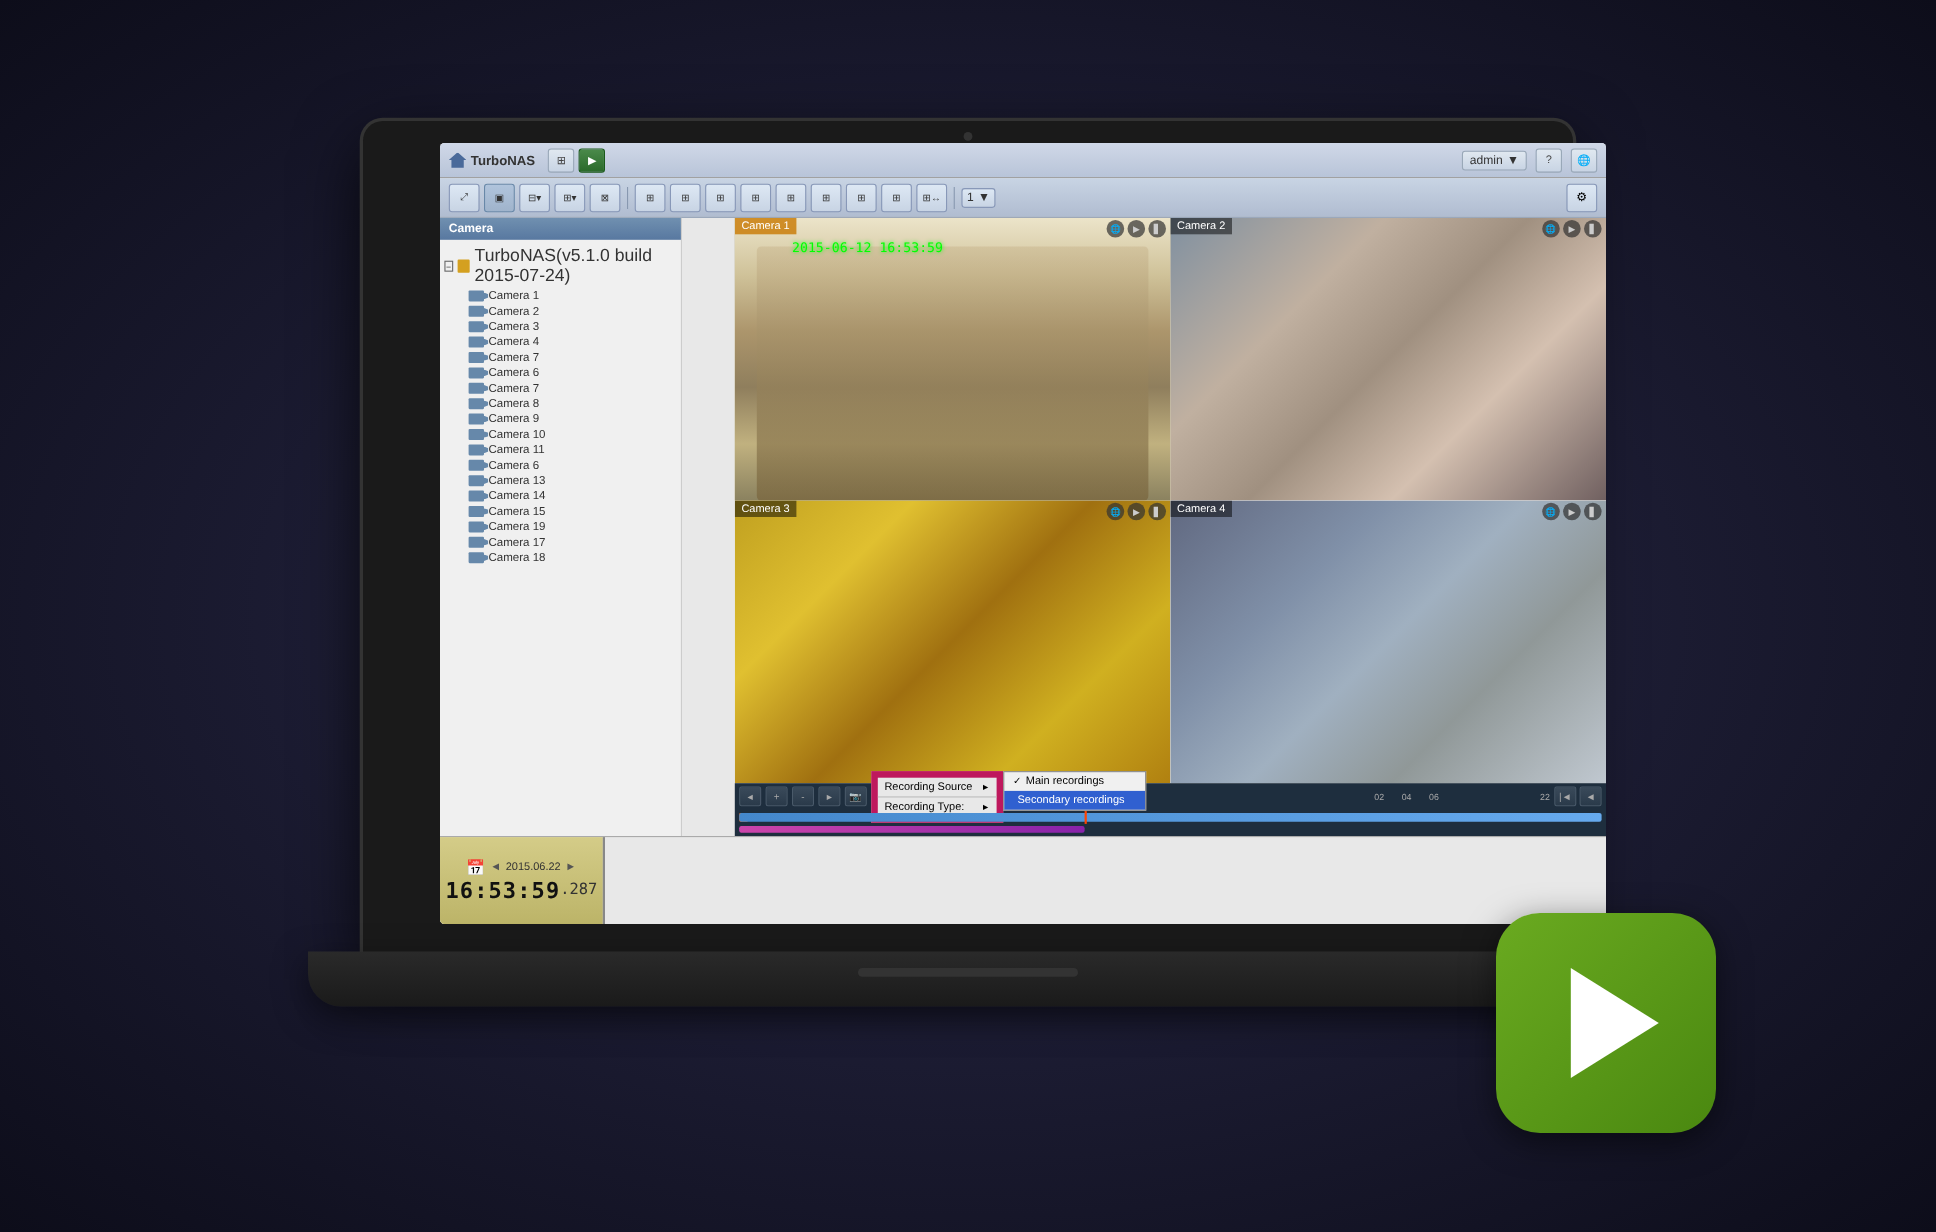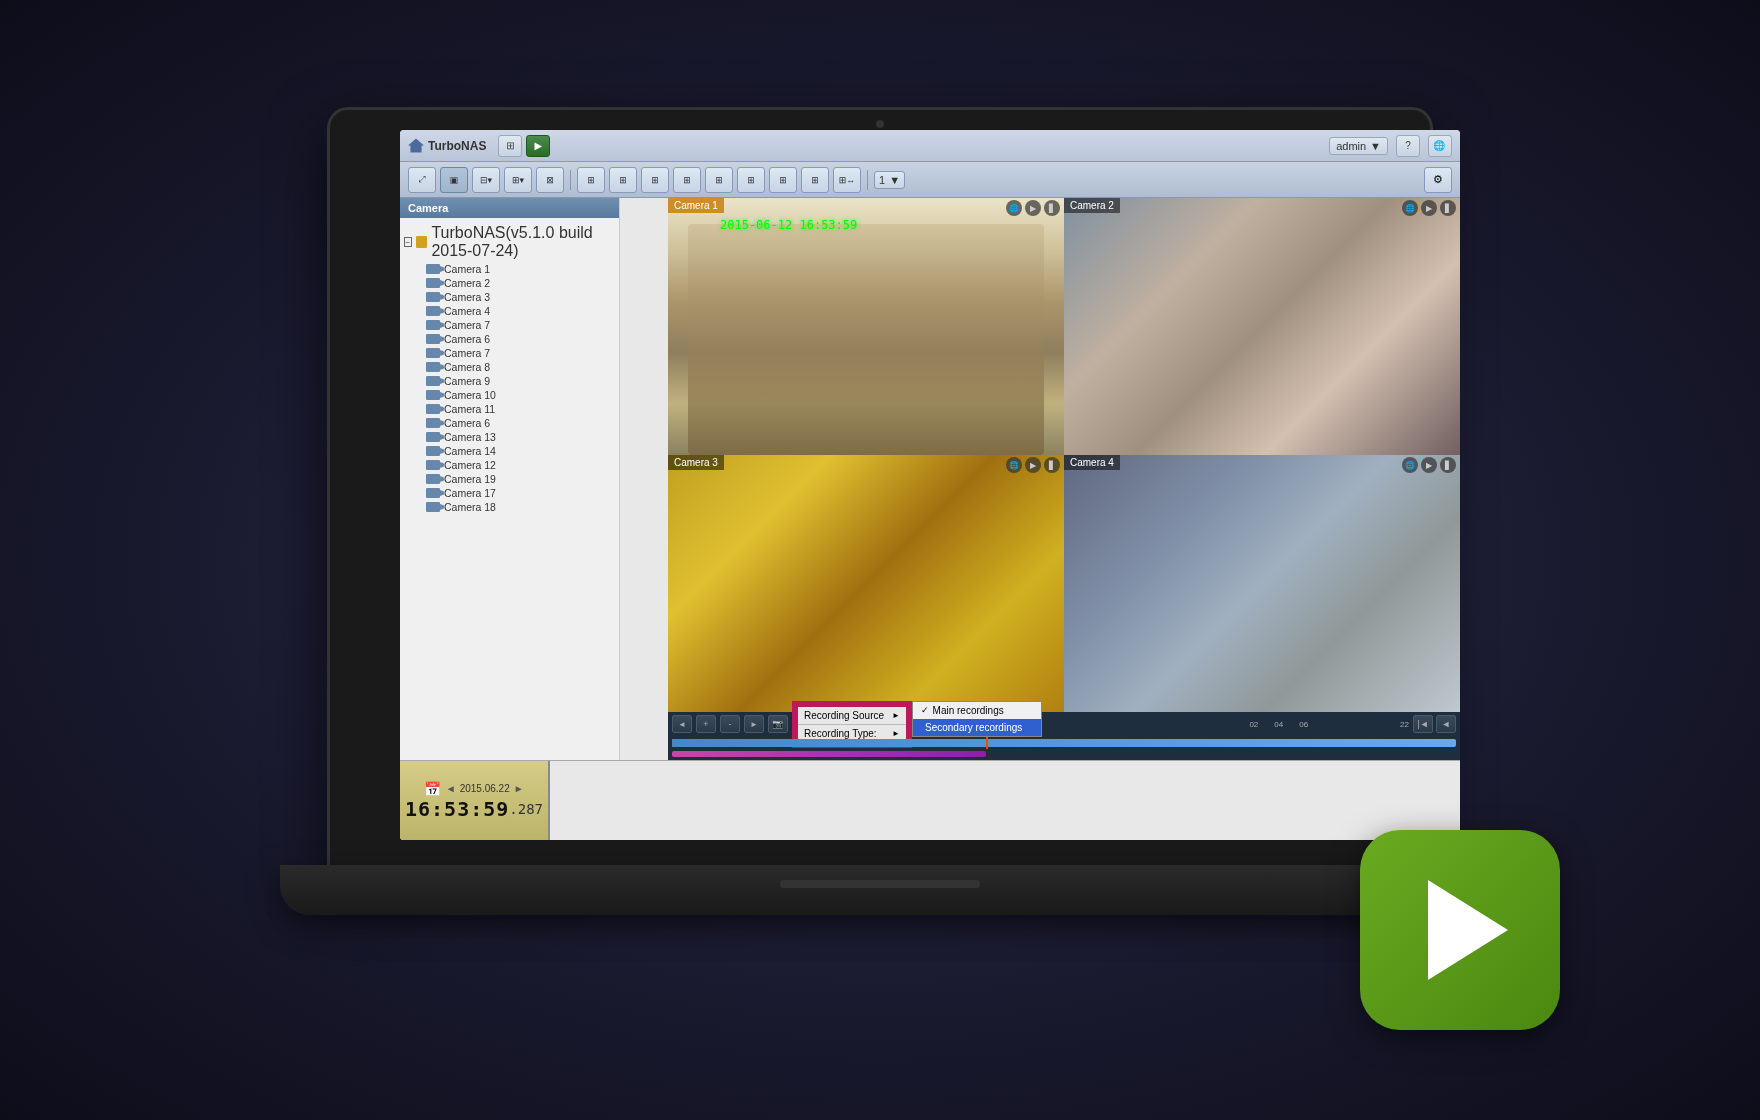--- a/index.html
+++ b/index.html
@@ -611,21 +611,21 @@
                   <div class="camera-item">
                     <div class="cam-icon"></div>
                     <span>Camera 13</span>
                   </div>
                   <div class="camera-item">
                     <div class="cam-icon"></div>
                     <span>Camera 14</span>
                   </div>
                   <div class="camera-item">
                     <div class="cam-icon"></div>
-                    <span>Camera 12</span>
+                    <span>Camera 15</span>
                   </div>
                   <div class="camera-item">
                     <div class="cam-icon"></div>
                     <span>Camera 19</span>
                   </div>
                   <div class="camera-item">
                     <div class="cam-icon"></div>
                     <span>Camera 17</span>
                   </div>
                   <div class="camera-item">

